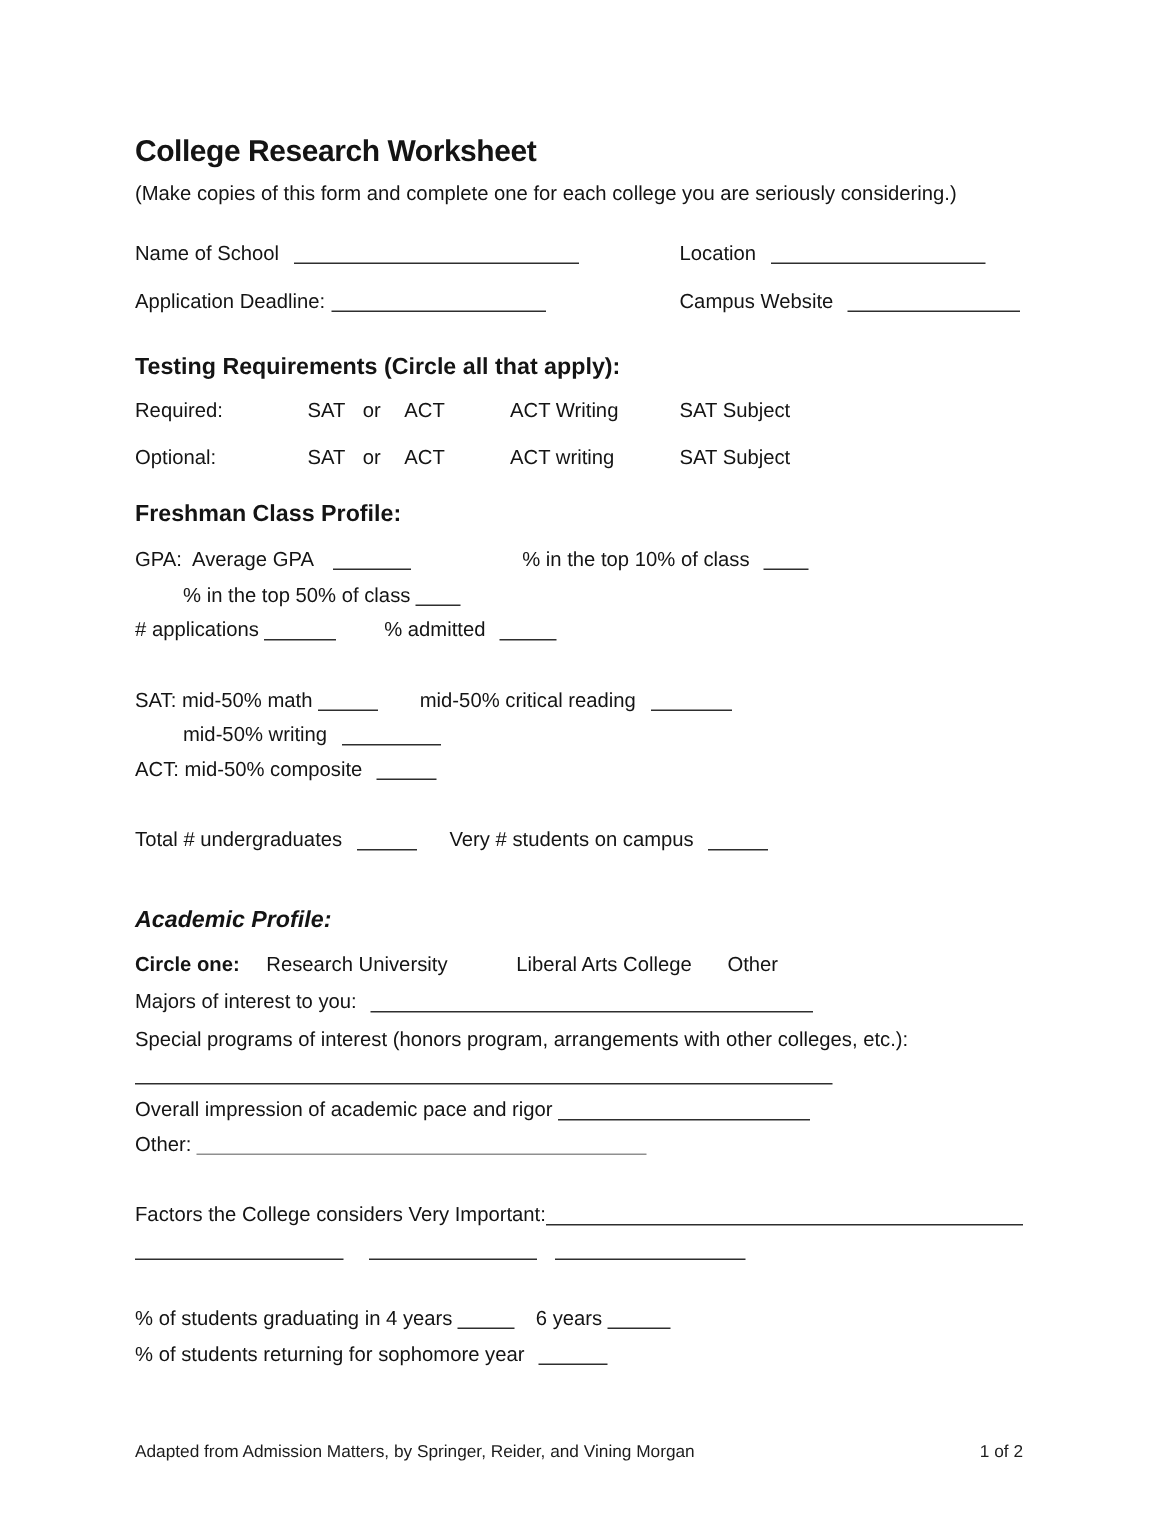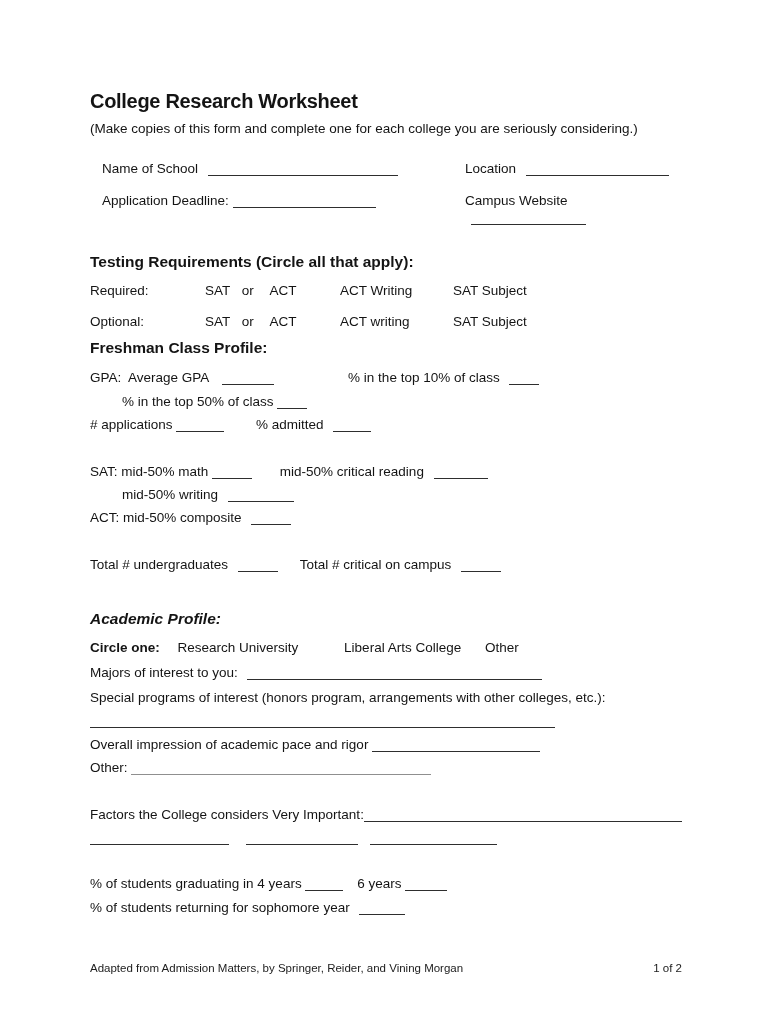--- a/index.html
+++ b/index.html
@@ -34,21 +34,21 @@
     font-weight: bold;
     line-height: 19px;
   }
   .blank {
     display: inline-block;
     height: 14px;
     border-bottom: 1.4px solid #2e2e2e;
     vertical-align: -3px;
   }
   .blank.gray { border-bottom-color: #8f8f8f; }
-  .grid2 { display: grid; grid-template-columns: 363px 1fr; margin-left: 12px; }
+  .grid2 { display: grid; grid-template-columns: 363px 1fr; }
   .tgrid { display: grid; grid-template-columns: 115px 135px 113px 1fr; }
   .indent { padding-left: 32px; }
   .bold { font-weight: bold; }
   .flexrow { display: flex; align-items: flex-end; }
   .flexrow .blank { margin-bottom: 1px; }
   .lineonly { height: 14px; }
   .footer {
     position: absolute;
     left: 90px;
     right: 88px;
@@ -112,21 +112,21 @@
       <span class="bindtxt">Optional:</span>
       <span>
         <span class="bindtxt">SAT</span>
         <span class="bindtxt mlxs">or</span>
         <span class="bindtxt mls">ACT</span>
       </span>
       <span class="bindtxt">ACT writing</span>
       <span class="bindtxt">SAT Subject</span>
     </div>
 
-    <div class="heading bindtxt" style="margin-top:8px;">Freshman Class Profile:</div>
+    <div class="heading bindtxt" style="margin-top:20px;">Freshman Class Profile:</div>
 
     <div class="row" style="margin-top:12px;">
       <span class="bindtxt">GPA:  Average GPA</span>
       <span class="blank" style="width:52px; margin-left:10px;"></span>
       <span class="bindtxt" style="margin-left:70px;">% in the top 10% of class</span>
       <span class="blank" style="width:30px; margin-left:6px;"></span>
     </div>
 
     <div class="row indent" style="margin-top:7px;">
       <span class="bindtxt">% in the top 50% of class</span>
@@ -153,21 +153,21 @@
     </div>
 
     <div class="row" style="margin-top:6px;">
       <span class="bindtxt">ACT: mid-50% composite</span>
       <span class="blank" style="width:40px; margin-left:6px;"></span>
     </div>
 
     <div class="row" style="margin-top:30px;">
       <span class="bindtxt">Total # undergraduates</span>
       <span class="blank" style="width:40px; margin-left:6px;"></span>
-      <span class="bindtxt" style="margin-left:18px;">Total # critical on campus</span>
+      <span class="bindtxt" style="margin-left:18px;">Very # students on campus</span>
       <span class="blank" style="width:40px; margin-left:6px;"></span>
     </div>
 
     <div class="heading bindtxt" style="margin-top:36px;font-style:italic;">Academic Profile:</div>
 
     <div class="row" style="margin-top:11px;">
       <span class="bold bindtxt">Circle one:</span>
       <span class="bindtxt" style="margin-left:14px;">Research University</span>
       <span class="bindtxt" style="margin-left:42px;">Liberal Arts College</span>
       <span class="bindtxt" style="margin-left:20px;">Other</span>

